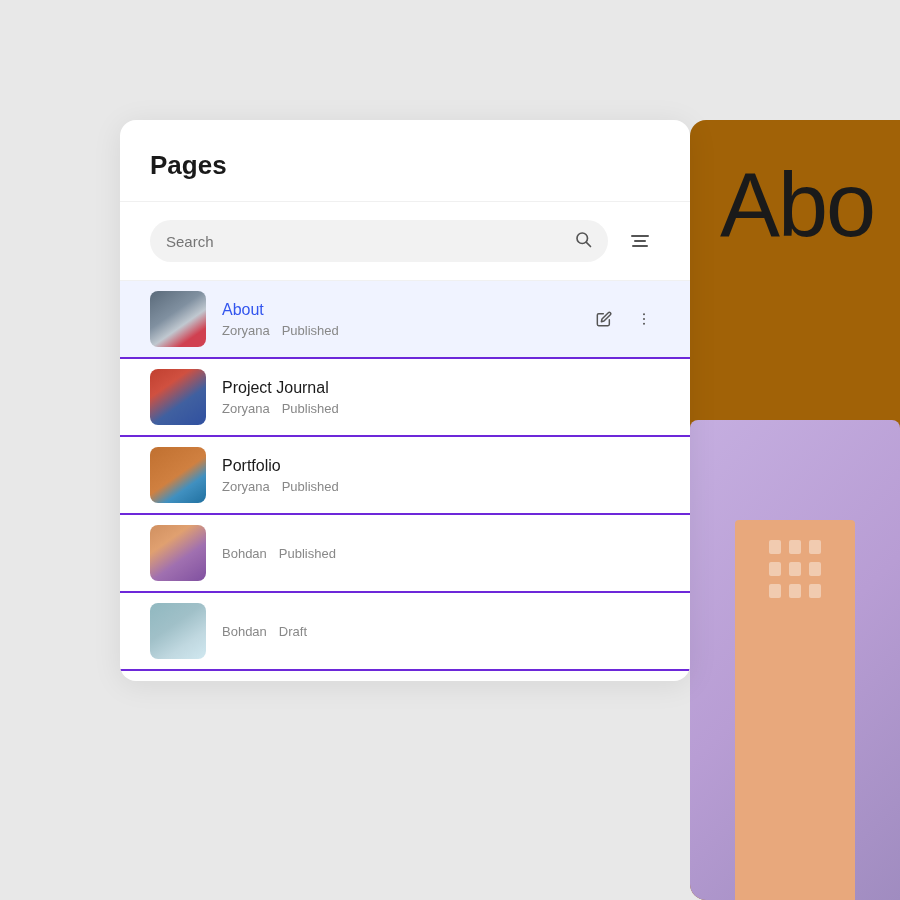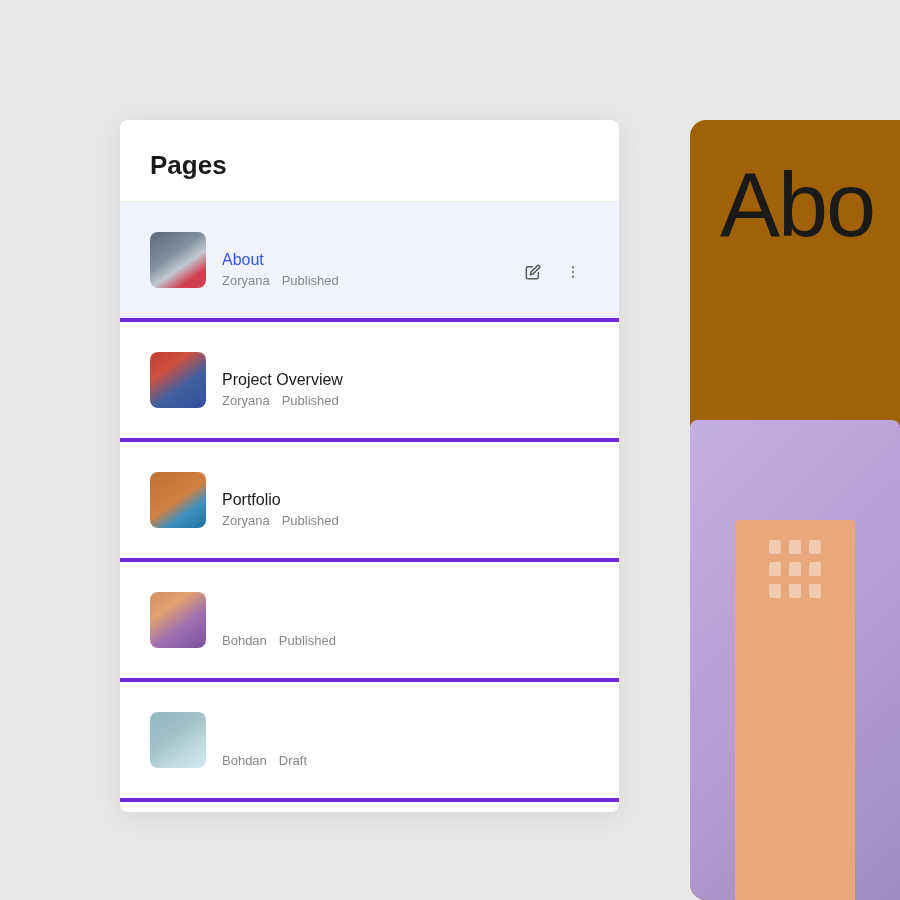--- a/index.html
+++ b/index.html
@@ -73,23 +73,23 @@
       width: 12px;
       height: 14px;
       background: rgba(255,255,255,0.4);
       border-radius: 2px;
     }
 
     .pages-panel {
       position: absolute;
       top: 120px;
       left: 120px;
-      width: 499px;
+      width: 570px;
       background: #ffffff;
-      border-radius: 8px;
+      border-radius: 16px;
       box-shadow: 0 4px 30px rgba(0,0,0,0.08);
       overflow: hidden;
       padding-bottom: 10px;
     }
 
     .panel-header {
       padding: 30px 30px 20px 30px;
       border-bottom: 1px solid #f0f0f0;
     }
 
@@ -143,23 +143,23 @@
       justify-content: center;
       border-radius: 8px;
     }
 
     .page-list {
       list-style: none;
     }
 
     .page-item {
       display: flex;
-      align-items: flex-end;
-      padding: 30px 30px;
-      border-bottom: 4px solid #6d28d9;
+      align-items: center;
+      padding: 10px 30px;
+      border-bottom: 2px solid #6d28d9;
       cursor: pointer;
       gap: 16px;
     }
 
     .page-item.active {
       background: #f0f3ff;
     }
 
     .page-thumb {
       width: 56px;
@@ -268,20 +268,38 @@
       </div>
     </div>
   </div>
 </div>
 
 <div class="pages-panel">
   <div class="panel-header">
     <h1 class="panel-title">Pages</h1>
   </div>
 
+  <div class="search-row">
+    <div class="search-box">
+      <input class="search-input" type="text" placeholder="Search" style="">
+      <span class="search-icon-svg">
+        <svg width="18" height="18" viewBox="0 0 24 24" fill="none" stroke="currentColor" stroke-width="2.2" stroke-linecap="round" stroke-linejoin="round">
+          <circle cx="11" cy="11" r="7"></circle>
+          <line x1="16.5" y1="16.5" x2="22" y2="22"></line>
+        </svg>
+      </span>
+    </div>
+    <button class="filter-btn">
+      <div class="filter-icon">
+        <div class="filter-line"></div>
+        <div class="filter-line"></div>
+        <div class="filter-line"></div>
+      </div>
+    </button>
+  </div>
 
   <ul class="page-list" id="page-list">
   <li class="page-item active">
       <div class="page-thumb thumb-about"></div>
       <div class="page-info">
         <div class="page-name active-blue">About</div>
         <div class="page-meta">
           <span>Zoryana</span>
           <span>Published</span>
         </div>
@@ -299,21 +317,21 @@
             <circle cx="12" cy="5" r="1.5"></circle>
             <circle cx="12" cy="12" r="1.5"></circle>
             <circle cx="12" cy="19" r="1.5"></circle>
           </svg>
         </button>
       </div>
     </li>
       <li class="page-item">
       <div class="page-thumb thumb-project"></div>
       <div class="page-info">
-        <div class="page-name">Project Overview</div>
+        <div class="page-name">Project Journal</div>
         <div class="page-meta">
           <span>Zoryana</span>
           <span>Published</span>
         </div>
       </div>
 
     </li>
       <li class="page-item">
       <div class="page-thumb thumb-portfolio"></div>
       <div class="page-info">

